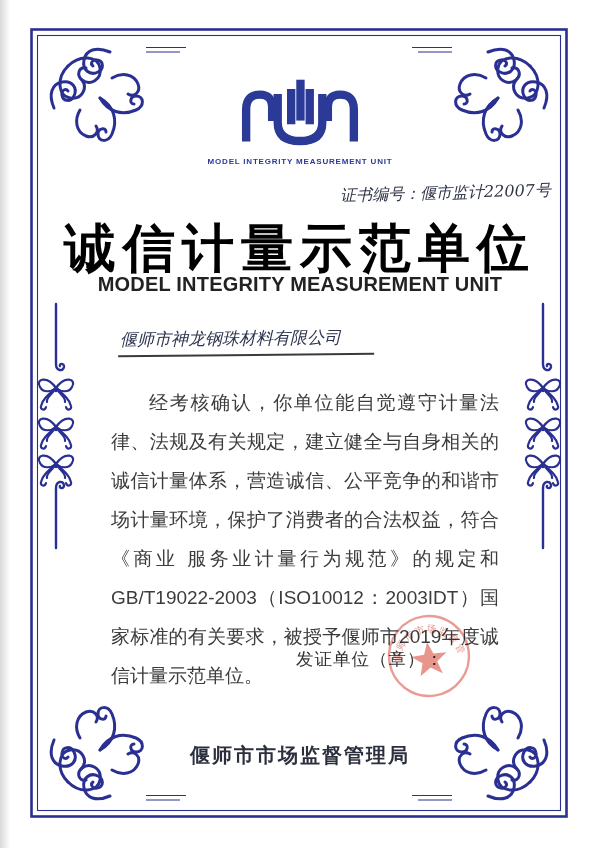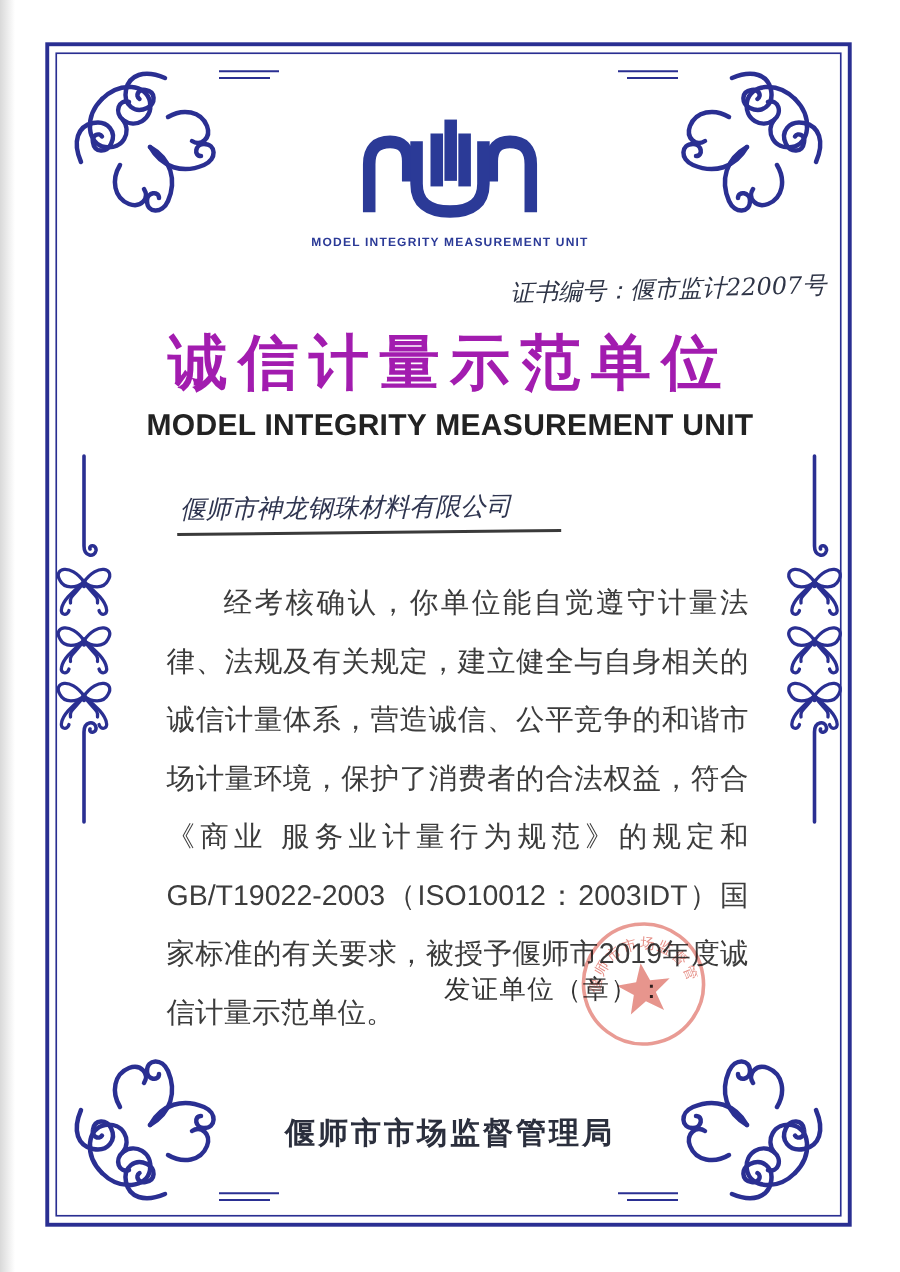--- a/index.html
+++ b/index.html
@@ -21,21 +21,21 @@
   
   .cert-no{
     left:340px;top:183px;width:215px;font-size:16px;color:#2f3547;
     font-family:"DejaVu Serif","Liberation Serif",serif;font-style:italic;
     transform:rotate(-1.5deg);white-space:nowrap;
   }
   
   .title-zh{
     left:0;right:0;top:214px;text-align:center;
     font-family:"DejaVu Serif","Liberation Serif",serif;
-    font-size:40px;font-weight:900;color:#a21caf;letter-spacing:7px;
+    font-size:52px;font-weight:900;color:#000000;letter-spacing:7px;
   }
   .title-en{
     left:0;right:0;top:273px;text-align:center;
     font-size:20px;font-weight:800;color:#222;letter-spacing:0.2px;
     font-family:"Liberation Sans","DejaVu Sans",sans-serif;
   }
   
   .company{
     left:118px;top:327px;width:250px;padding:0 4px 4px 2px;
     font-size:17px;color:#2f3550;border-bottom:2px solid #3a3a3a;

